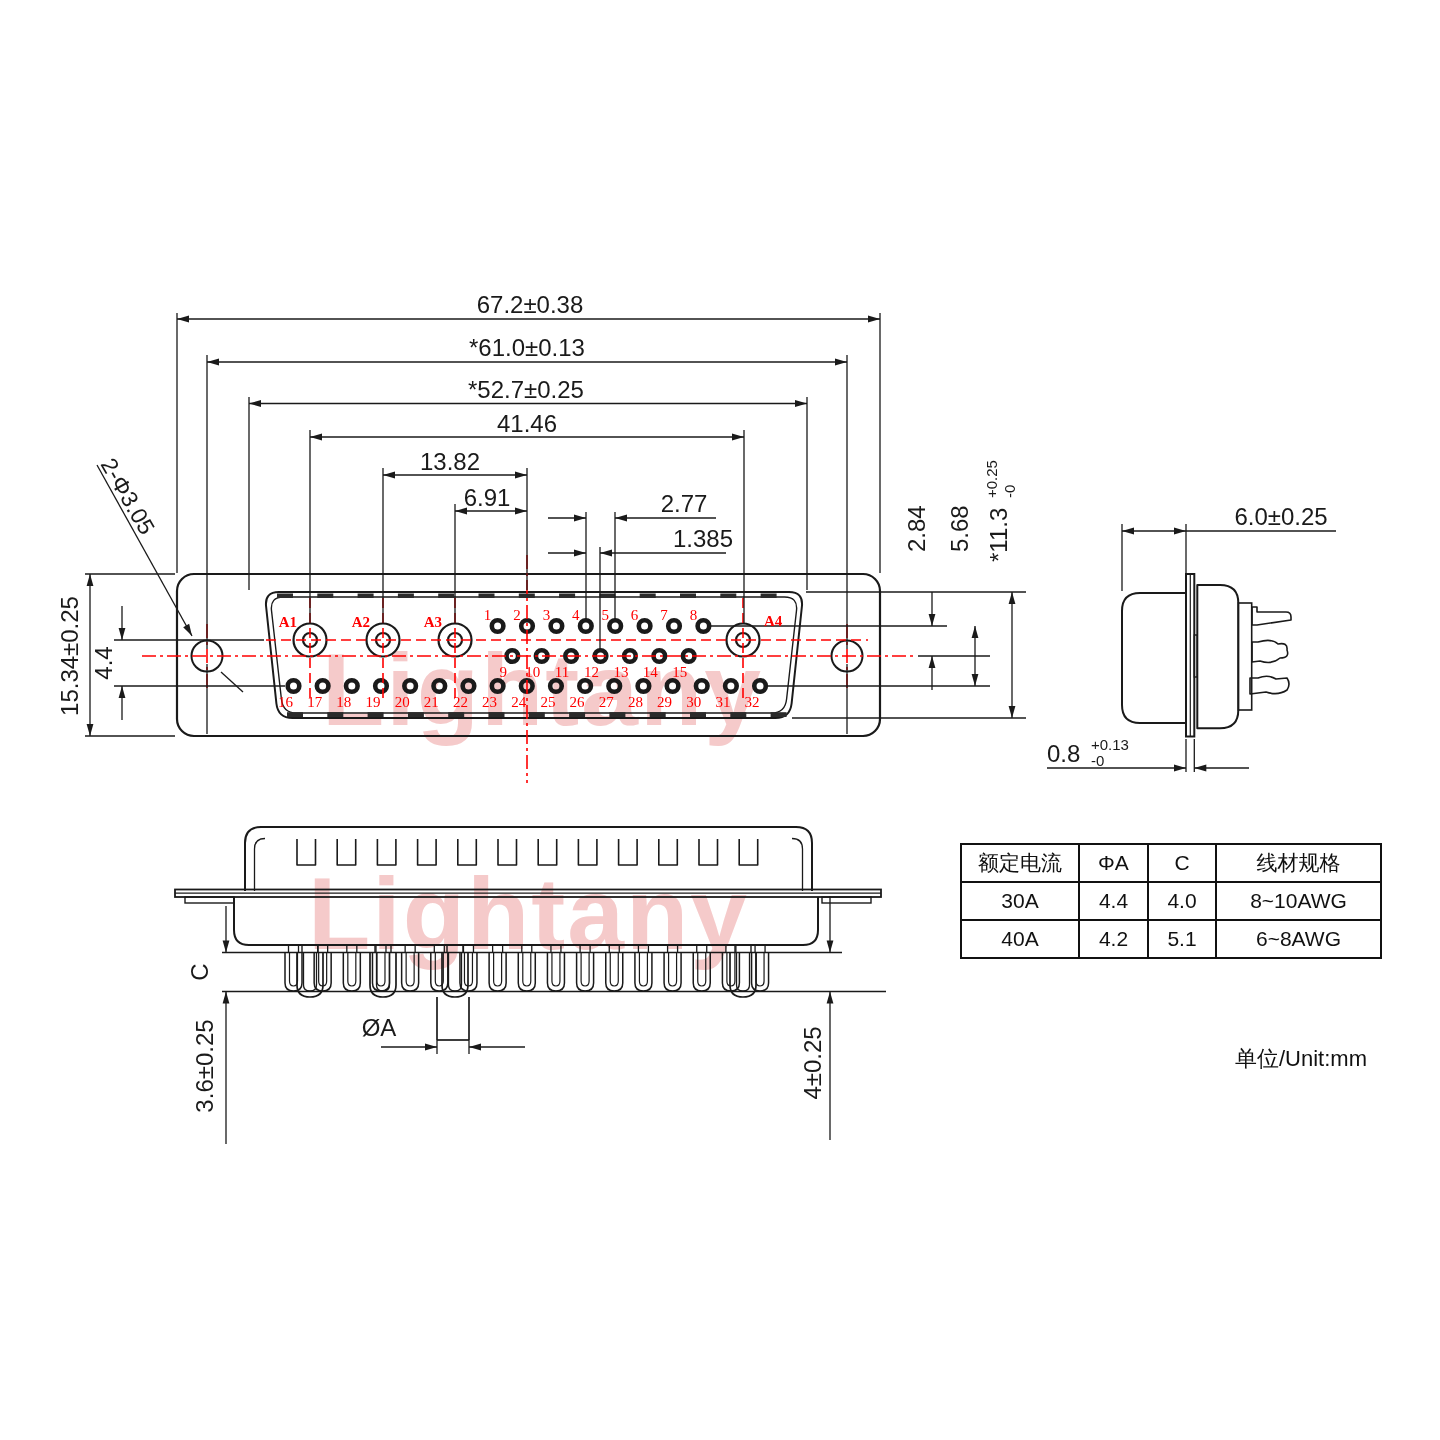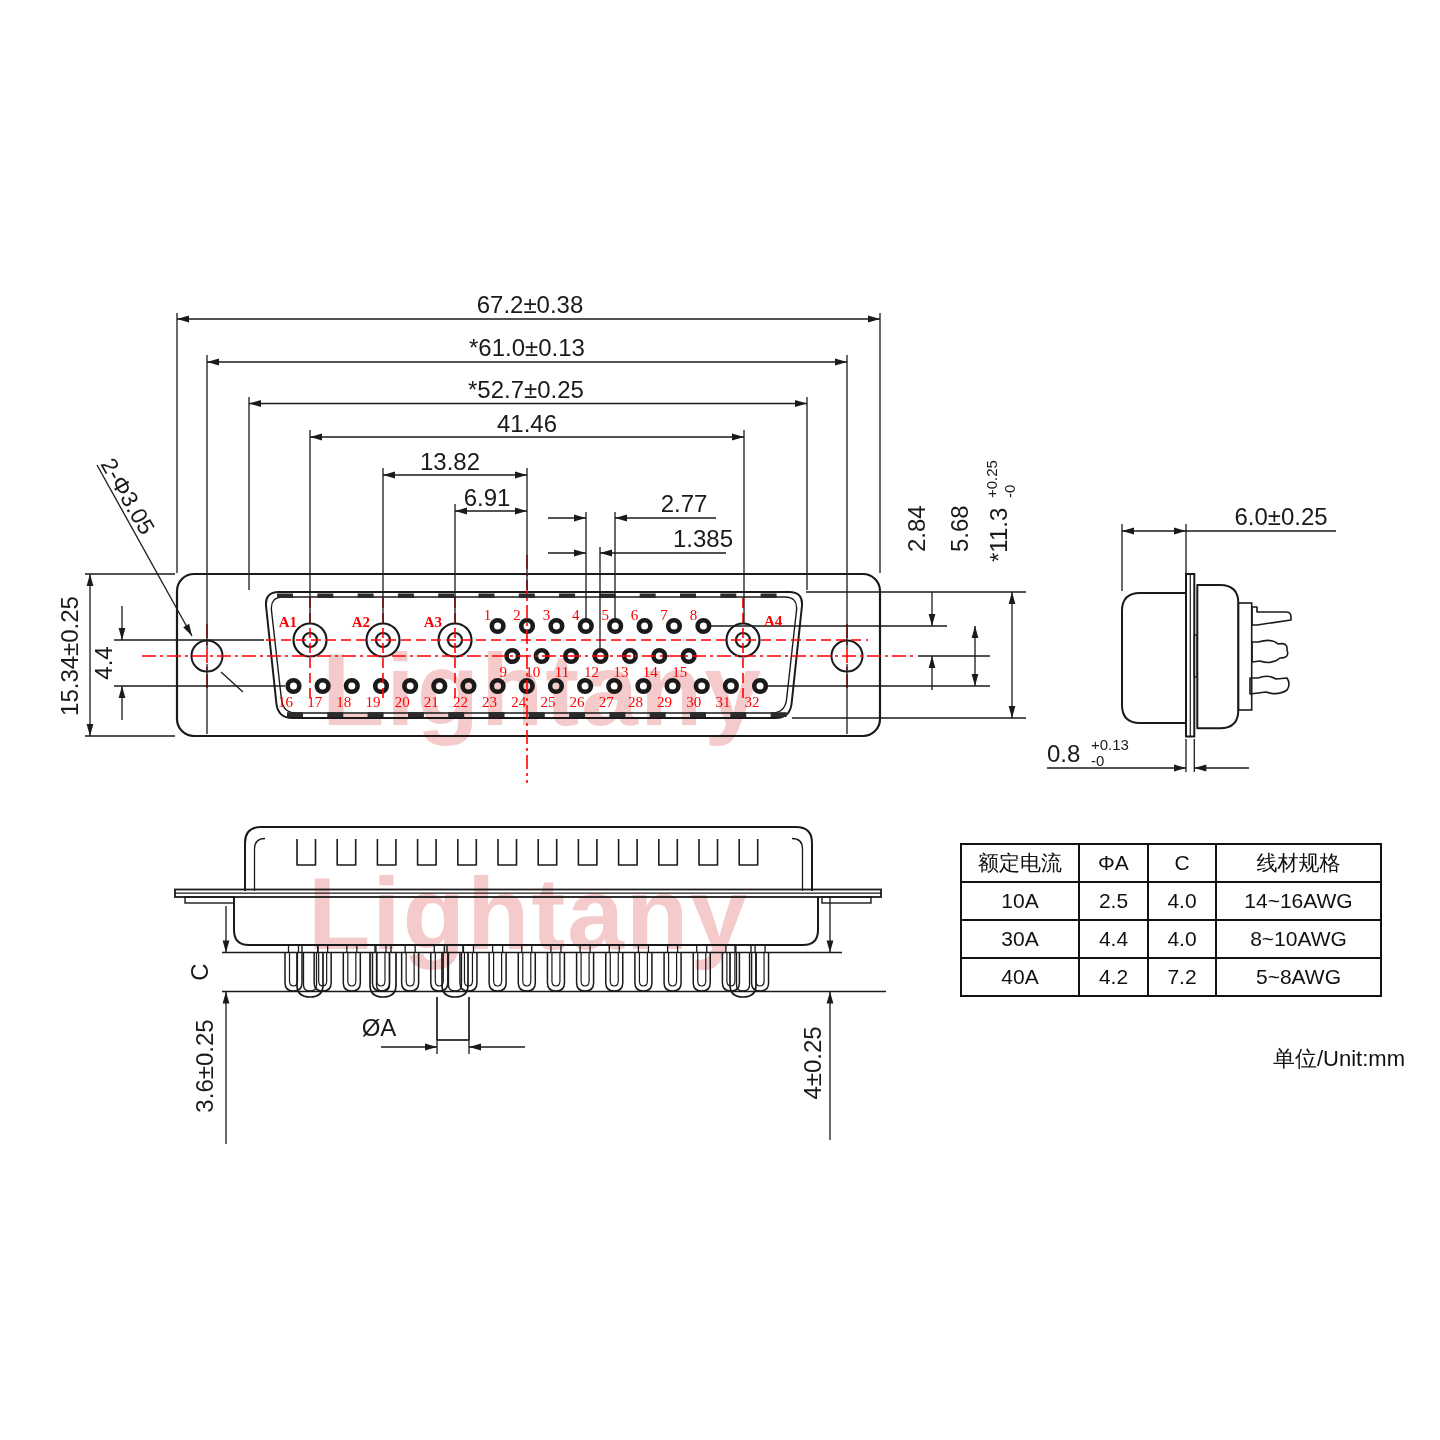--- a/index.html
+++ b/index.html
@@ -10,21 +10,21 @@
   .wm1{left:322px;top:632px;}
   .wm2{left:308px;top:856px;}
   svg.dwg{position:absolute;left:0;top:0;z-index:1;}
   svg text{font-family:"Liberation Sans",sans-serif;fill:#1a1a1a;}
   svg text.red{font-family:"Liberation Serif",serif;fill:#ff0000;}
   .spec-table{position:absolute;left:960px;top:843px;z-index:2;}
   .spec-table table{border-collapse:collapse;table-layout:fixed;}
   .spec-table th,.spec-table td{border:2.4px solid #111;text-align:center;vertical-align:middle;
       font-size:21px;font-weight:400;color:#111;height:36px;padding:0;
       font-family:"Liberation Sans",sans-serif;white-space:nowrap;margin-left:9px;}
-  .unit-note{position:absolute;left:1102px;top:1044px;width:303px;text-align:right;z-index:2;
+  .unit-note{position:absolute;left:1064px;top:1044px;width:303px;text-align:right;z-index:2;
       font-size:22px;color:#111;font-family:"Liberation Sans",sans-serif;}
 </style>
 </head>
 <body>
 
 <div class="canvas">
 
   <div class="wm wm1">Lightany</div>
   <div class="wm wm2">Lightany</div>
 
@@ -403,35 +403,29 @@
           <col style="width:165px">
         </colgroup>
       <tbody>
           <tr>
         <th>额定电流</th>
         <th>ΦA</th>
         <th>C</th>
         <th>线材规格</th>
       </tr>
       <tr>
-        <td>10A</td>
-        <td>2.5</td>
-        <td>4.0</td>
-        <td>14~16AWG</td>
-      </tr>
-      <tr>
         <td>30A</td>
         <td>4.4</td>
         <td>4.0</td>
         <td>8~10AWG</td>
       </tr>
       <tr>
         <td>40A</td>
         <td>4.2</td>
-        <td>7.2</td>
-        <td>5~8AWG</td>
+        <td>5.1</td>
+        <td>6~8AWG</td>
       </tr>
     </tbody>
       </table>
   </div>
 
   <div class="unit-note">单位/Unit:mm</div>
 </div>
 
 </body></html>

